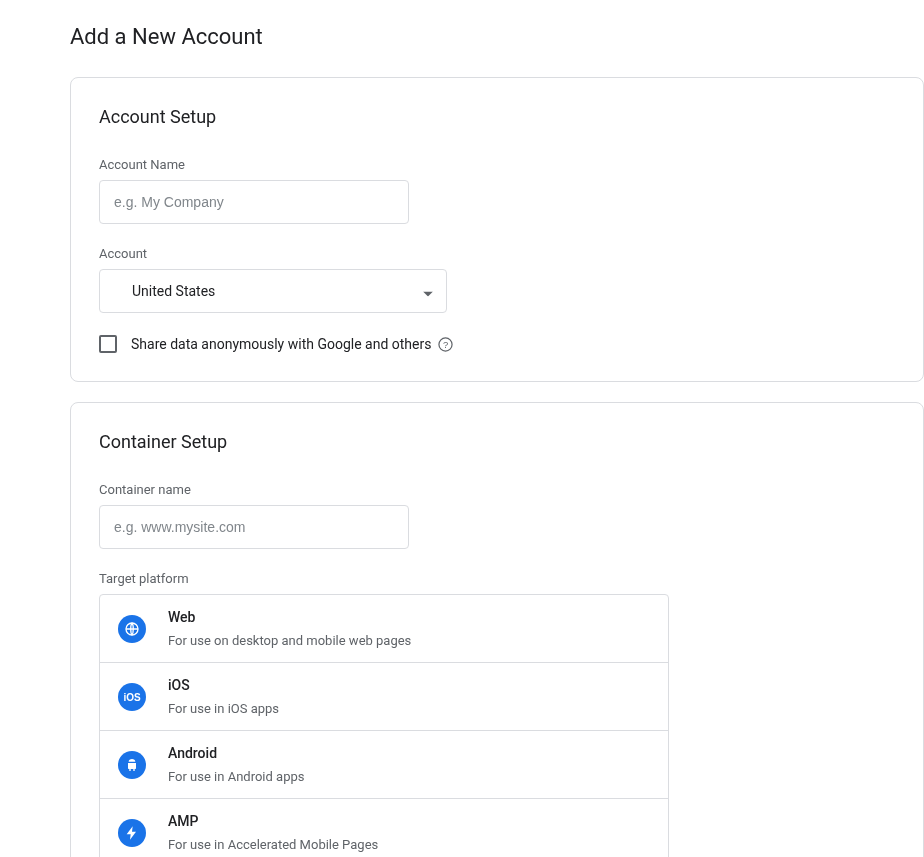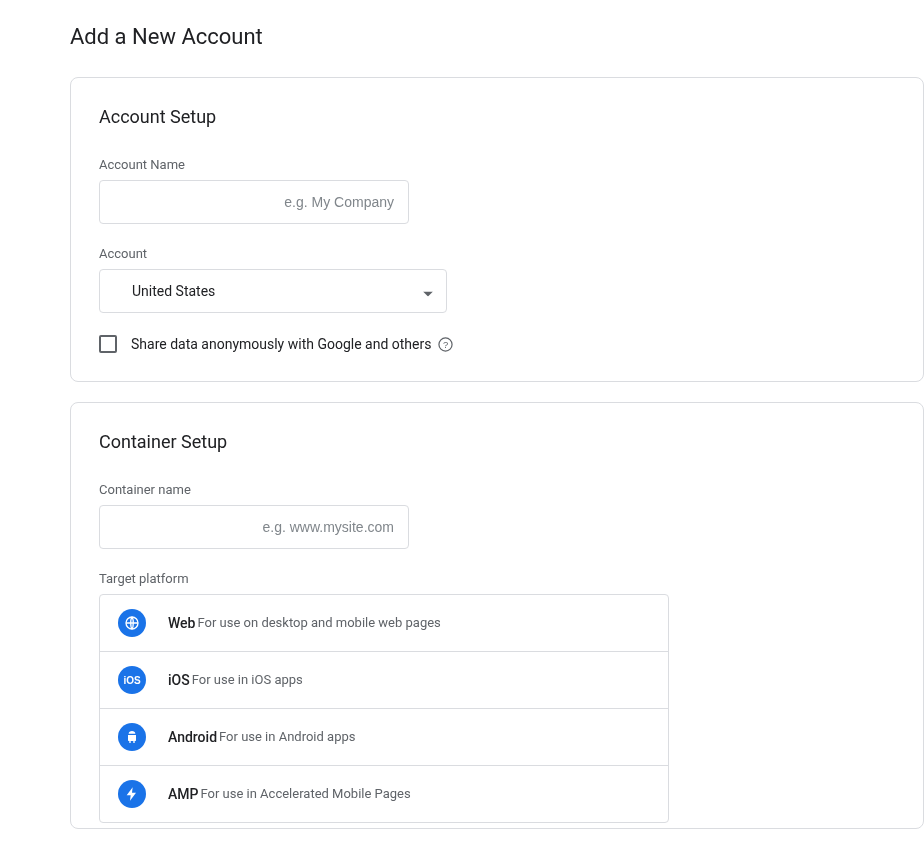--- a/index.html
+++ b/index.html
@@ -44,21 +44,20 @@
     }
     .text-input {
       width: 310px;
       height: 44px;
       border: 1px solid #dadce0;
       border-radius: 4px;
       padding: 0 14px;
       font-size: 14px;
       color: #202124;
       outline: none;
-      text-align: right;
     }
     .text-input::placeholder {
       color: #80868b;
     }
     .field-group {
       margin-bottom: 22px;
     }
     .select-wrapper {
       position: relative;
       width: 348px;
@@ -136,22 +135,22 @@
       height: 28px;
       border-radius: 50%;
       background: #1a73e8;
       display: flex;
       align-items: center;
       justify-content: center;
       flex-shrink: 0;
     }
     .platform-text {
       display: flex;
-      flex-direction: row;
-      gap: 2px;
+      flex-direction: column;
+      gap: 8px;
     }
     .platform-name {
       font-size: 14px;
       font-weight: 500;
       color: #202124;
     }
     .platform-desc {
       font-size: 13px;
       color: #5f6368;
     }

